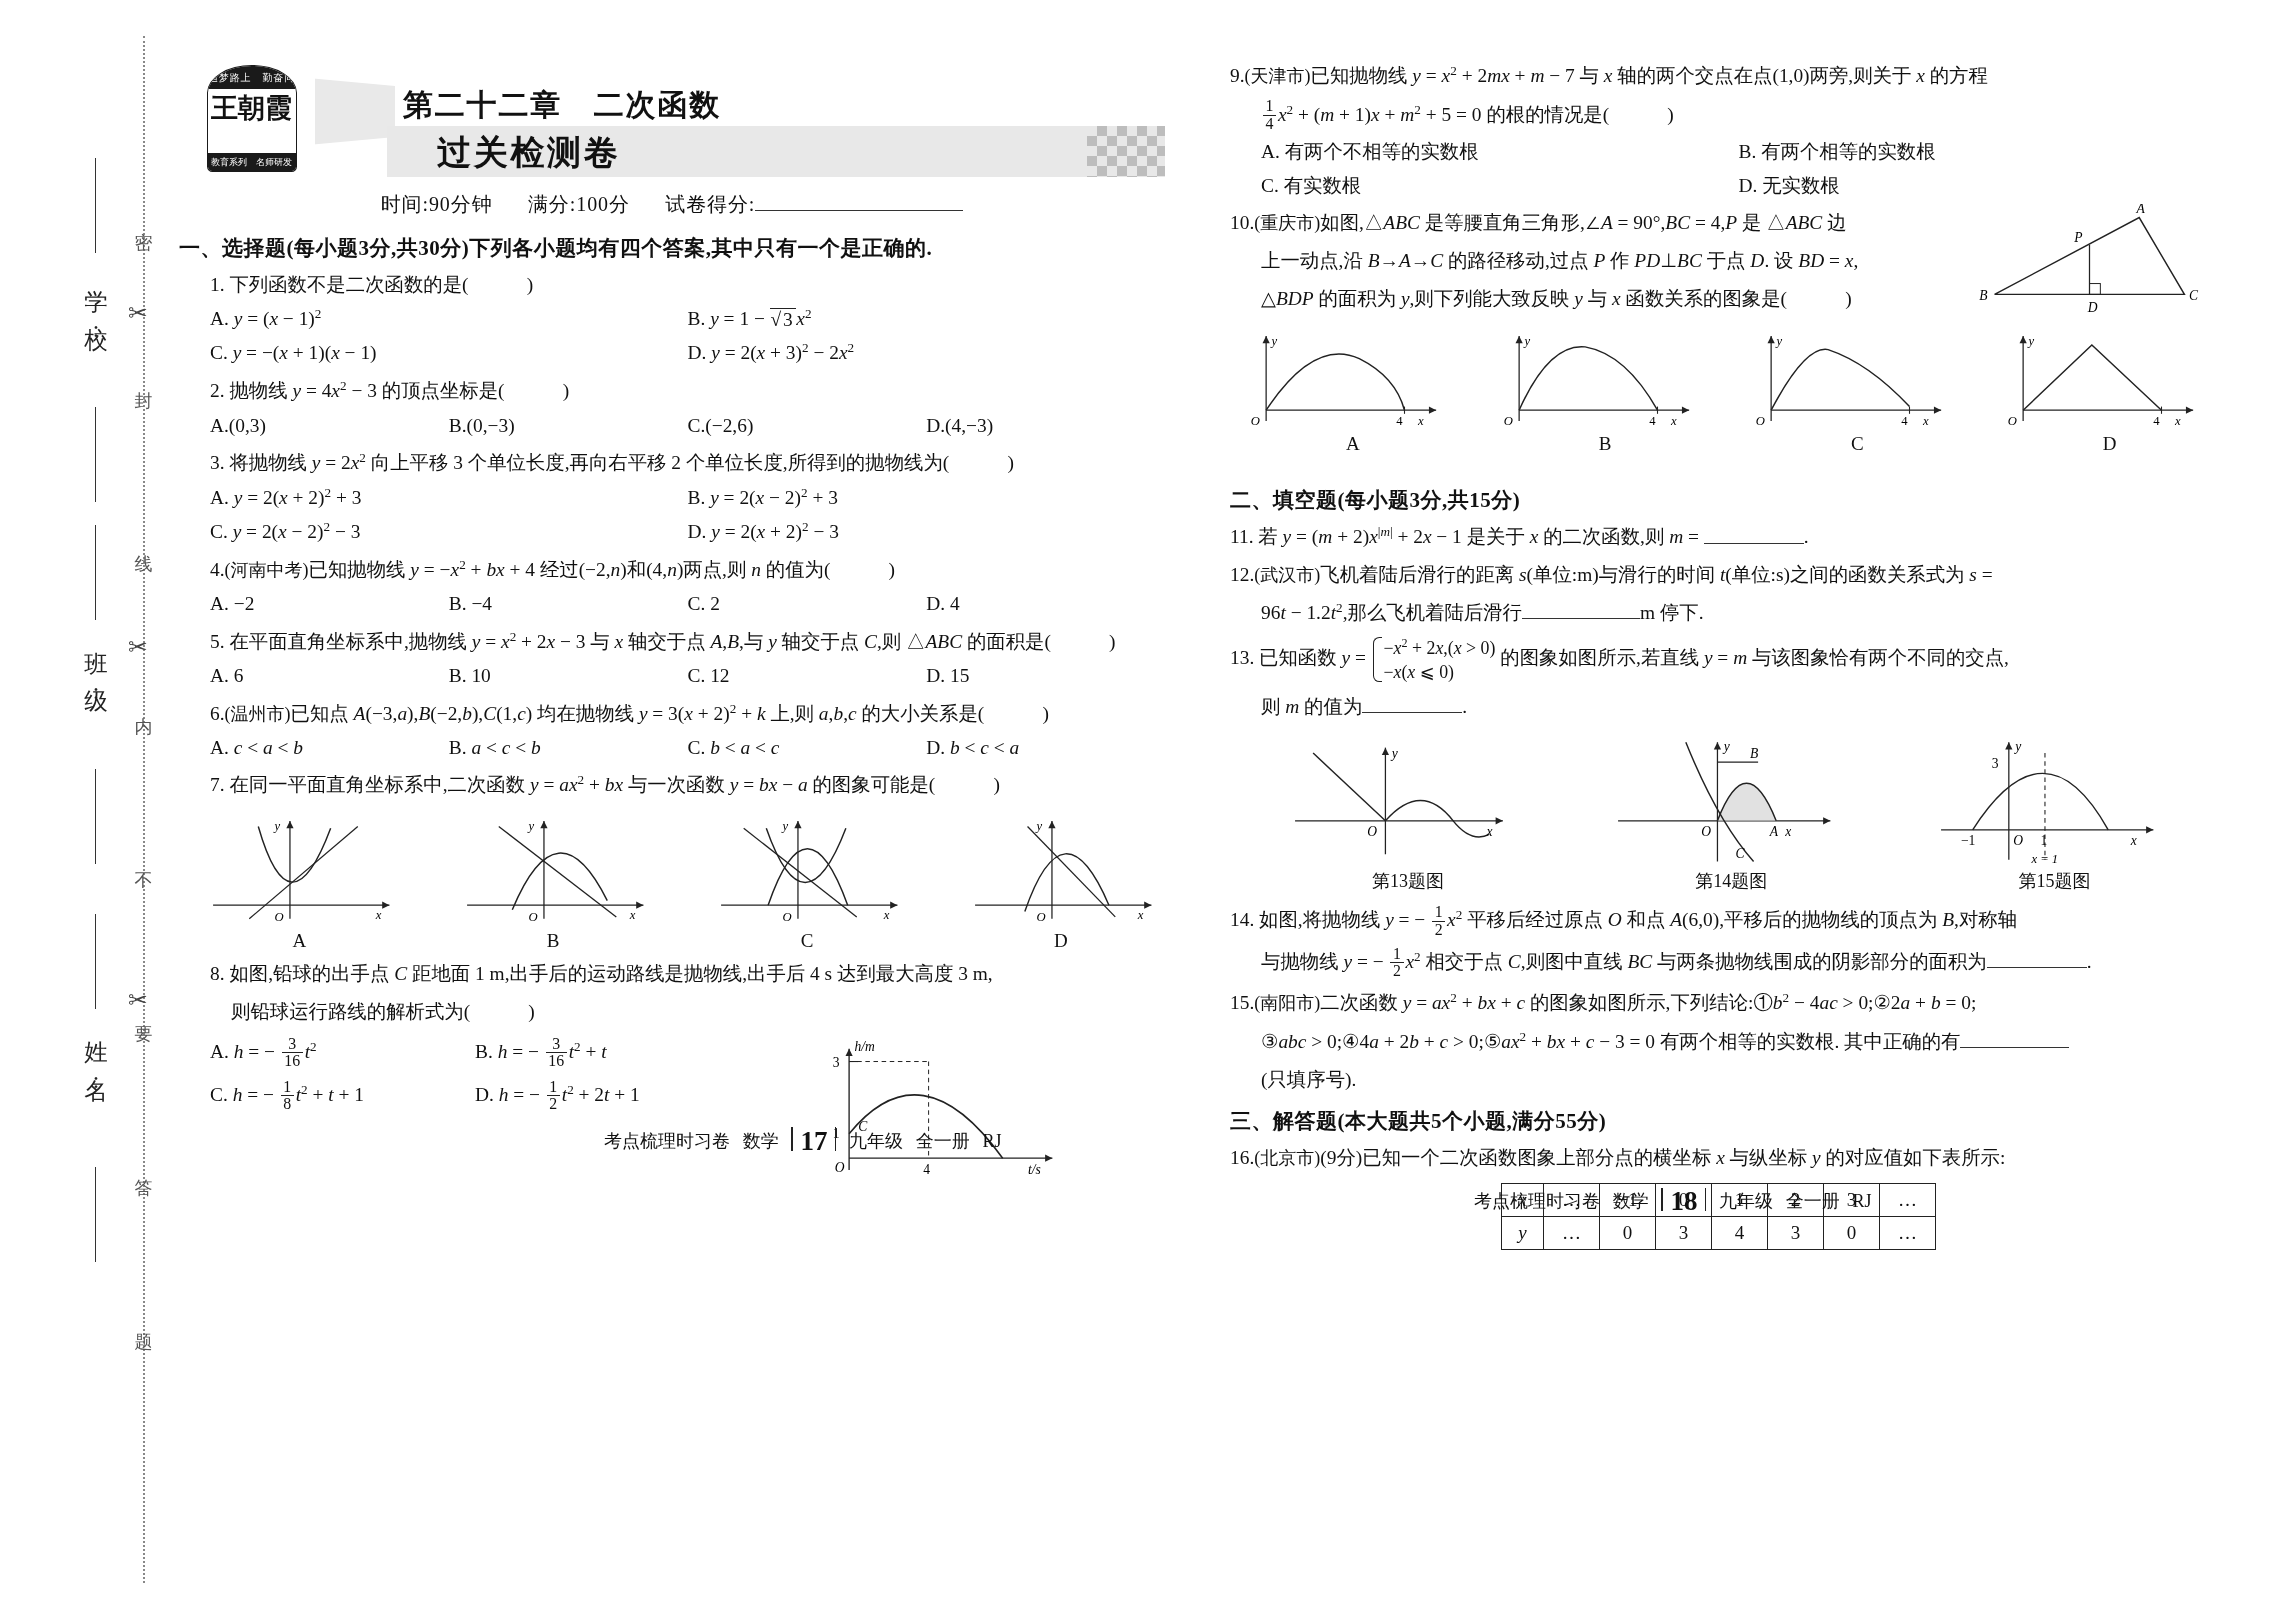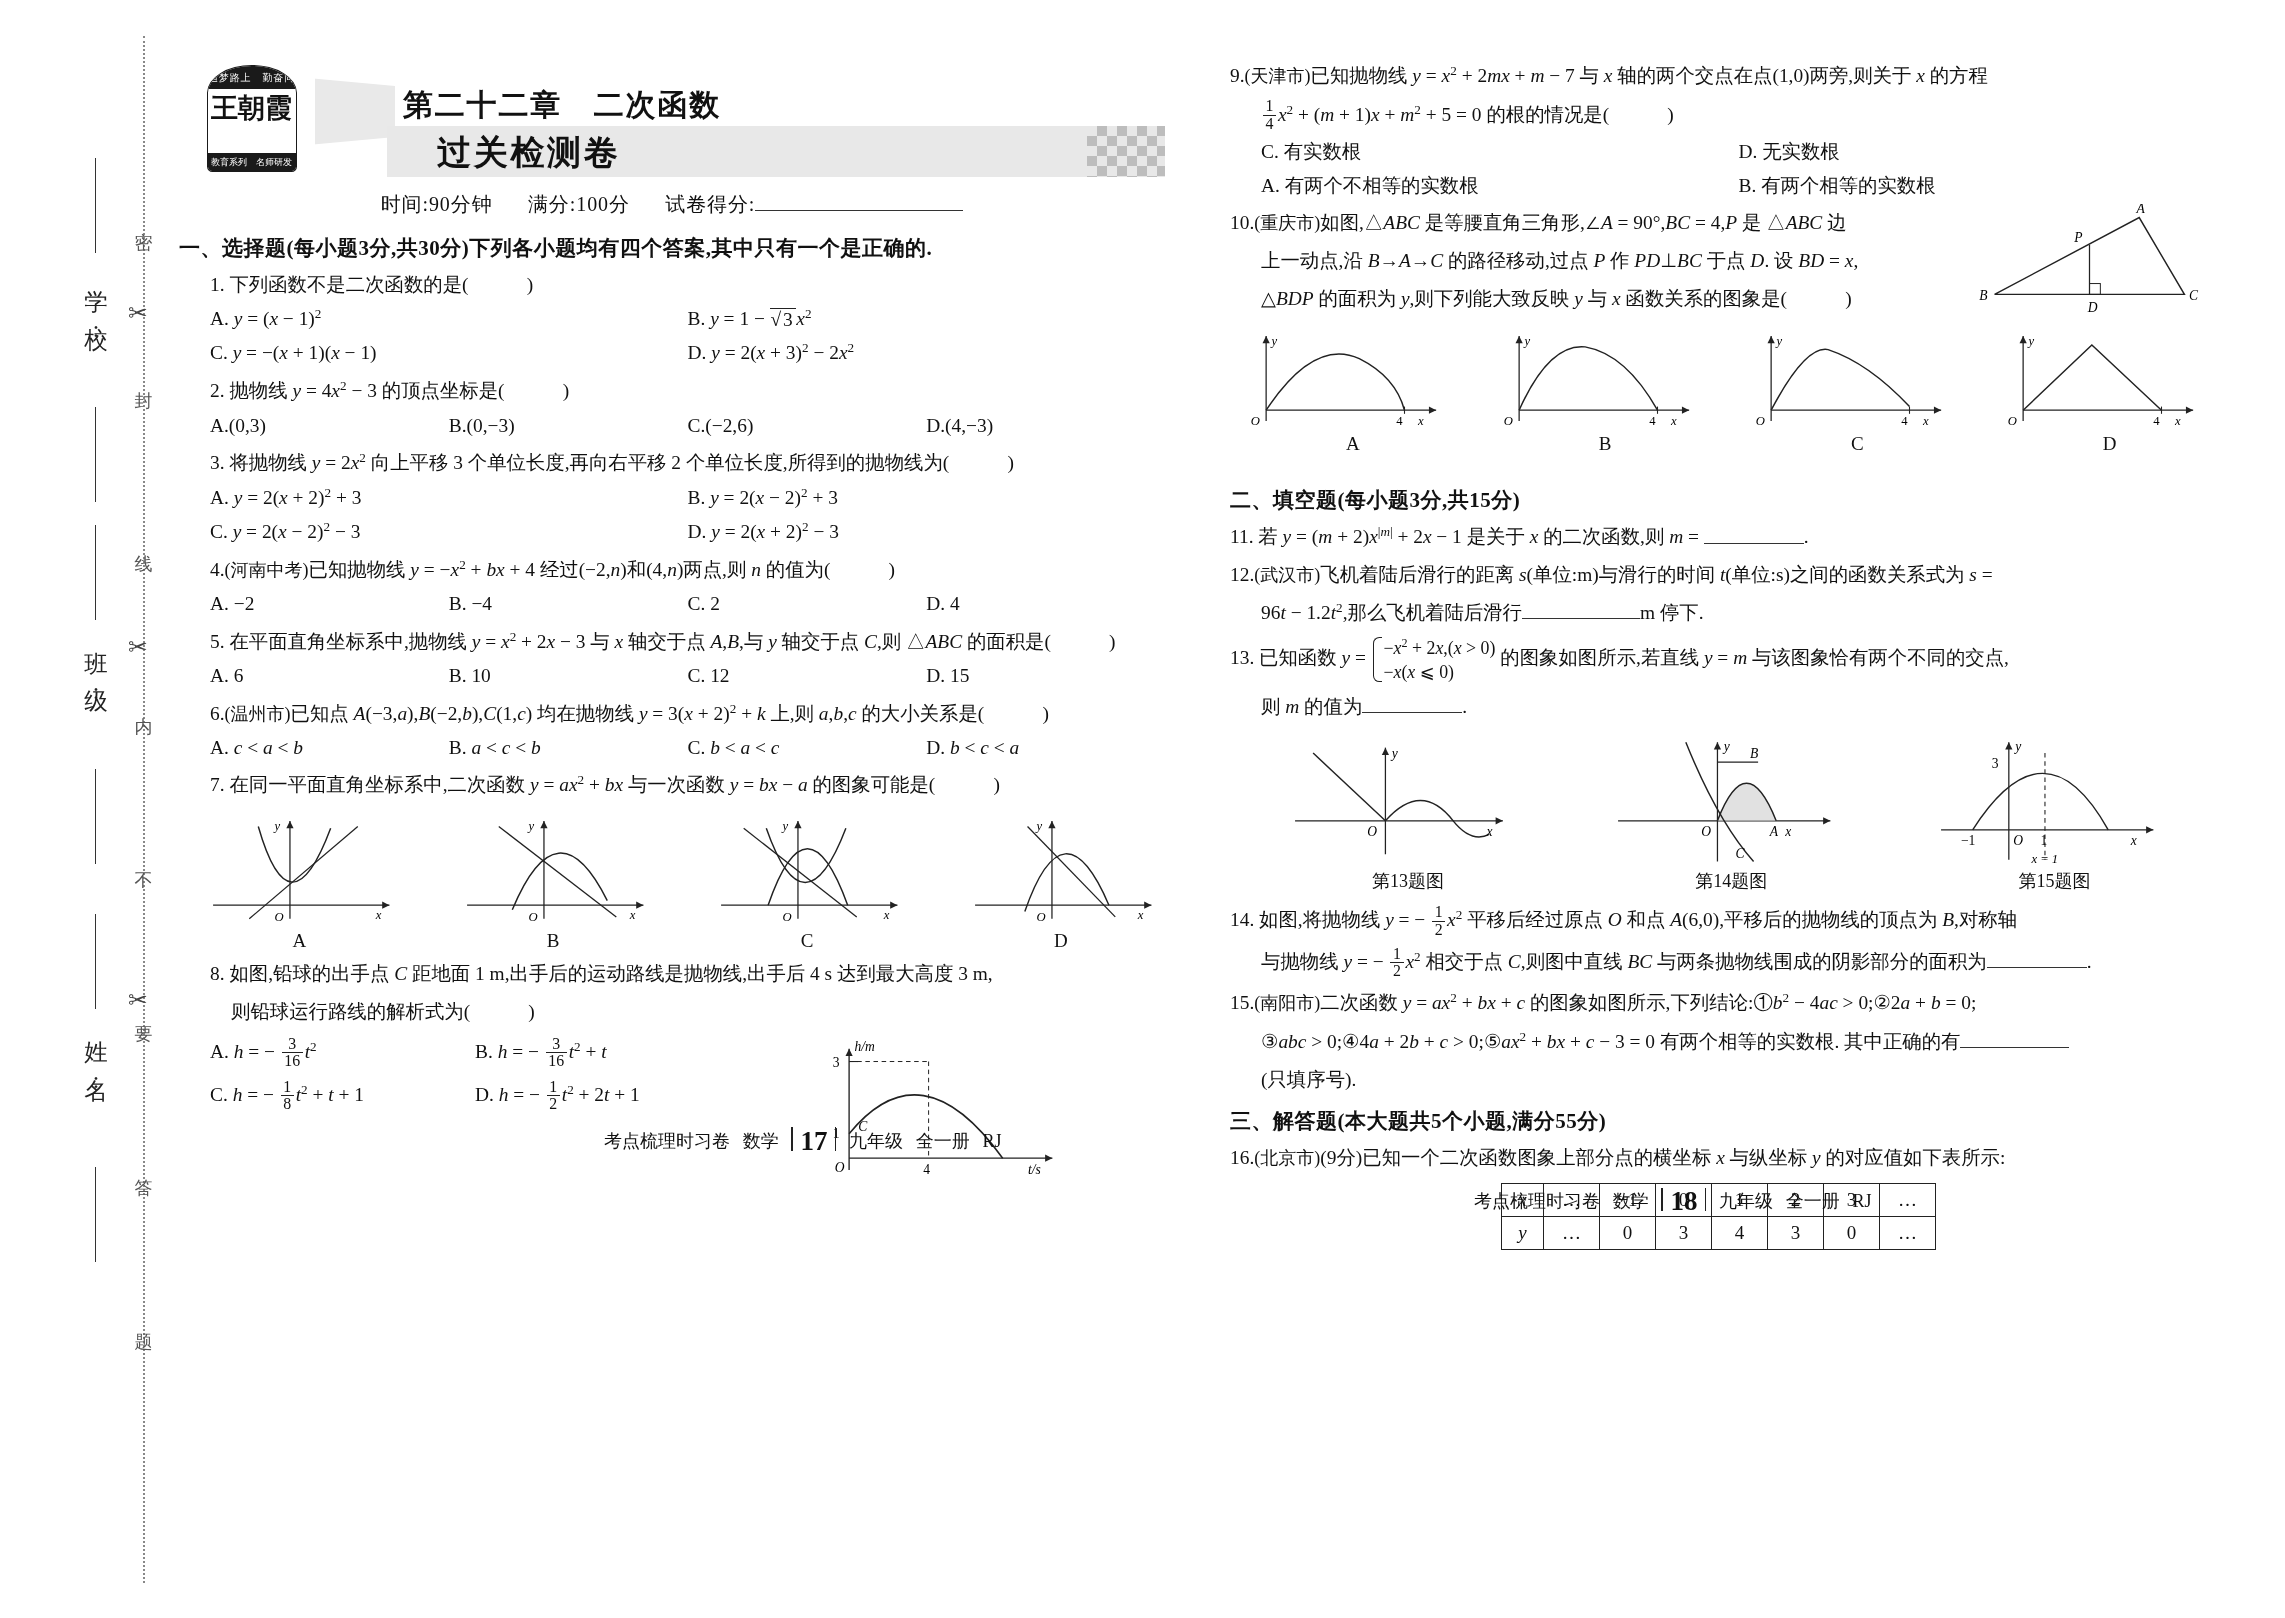--- a/index.html
+++ b/index.html
@@ -438,26 +438,26 @@
 
   <div class="col-right">
 
     <div class="q">
       9.<span class="city">(天津市)</span>已知抛物线 <i class="m">y</i> = <i class="m">x</i><sup>2</sup> + 2<i class="m">mx</i> + <i class="m">m</i> − 7 与 <i class="m">x</i> 轴的两个交点在点(1,0)两旁,则关于 <i class="m">x</i> 的方程
     </div>
     <div class="q" style="padding-left:31px">
       <span class="frac"><span class="n">1</span><span class="d">4</span></span><i class="m">x</i><sup>2</sup> + (<i class="m">m</i> + 1)<i class="m">x</i> + <i class="m">m</i><sup>2</sup> + 5 = 0 的根的情况是(　　　)
     </div>
     <div class="opts two">
+      <div>A. 有两个不相等的实数根</div>
+      <div>B. 有两个相等的实数根</div>
+    </div>
+    <div class="opts two">
       <div>C. 有实数根</div>
       <div>D. 无实数根</div>
-    </div>
-    <div class="opts two">
-      <div>A. 有两个不相等的实数根</div>
-      <div>B. 有两个相等的实数根</div>
     </div>
 
     <div style="position:relative;">
       <div class="q" style="width:688px;">
         10.<span class="city">(重庆市)</span>如图,△<i class="m">ABC</i> 是等腰直角三角形,∠<i class="m">A</i> = 90°,<i class="m">BC</i> = 4,<i class="m">P</i> 是 △<i class="m">ABC</i> 边
       </div>
       <div class="q" style="padding-left:31px; width:688px;">
         上一动点,沿 <i class="m">B</i>→<i class="m">A</i>→<i class="m">C</i> 的路径移动,过点 <i class="m">P</i> 作 <i class="m">PD</i>⊥<i class="m">BC</i> 于点 <i class="m">D</i>. 设 <i class="m">BD</i> = <i class="m">x</i>,
       </div>
       <div class="q" style="padding-left:31px; width:724px;">

